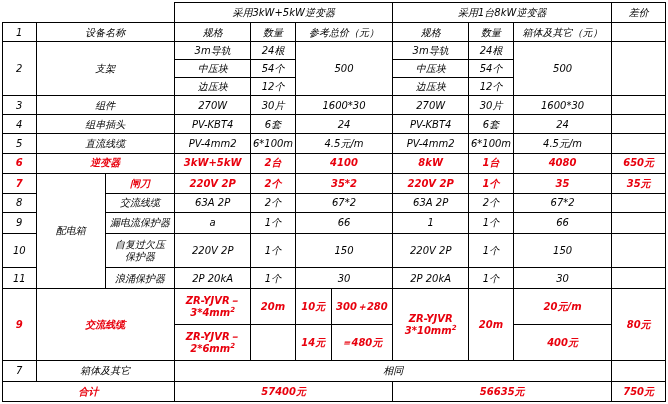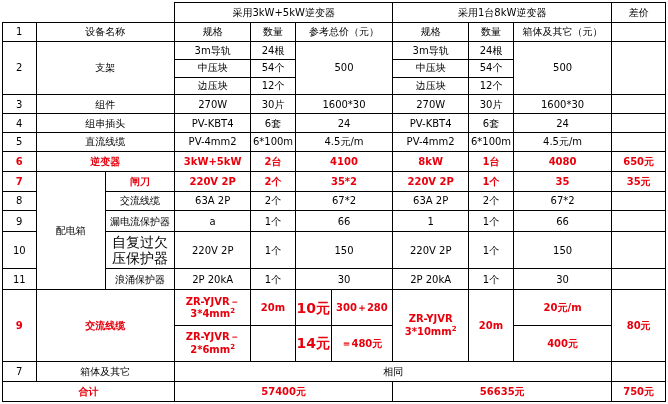--- a/index.html
+++ b/index.html
@@ -1,21 +1,21 @@
 <!DOCTYPE html>
 <html><head>
 <meta charset="utf-8">
 <style>
   html,body{margin:0;padding:0;background:#fff;}
   body{width:668px;height:404px;font-family:"DejaVu Sans","Liberation Sans",sans-serif;}
-  #sheet{width:668px;height:404px;position:relative;box-sizing:border-box;padding:2px;}
+  #sheet{width:668px;height:404px;position:relative;box-sizing:border-box;padding:2px;font-style:italic;}
   table{border-collapse:collapse;width:664px;height:400px;table-layout:fixed;}
   td,th{border:1px solid #000;text-align:center;vertical-align:middle;font-size:10px;line-height:1.15;padding:0;}
   .red{color:#e8000d;font-weight:bold;}
-  .small{font-size:14px;}
+  .small{font-size:10px;}
   .hdr{font-size:10px;font-weight:normal;}
   sup{font-size:7px;vertical-align:super;}
   .blank{border:none;}
 </style>
 </head>
 <body>
 
 <div id="sheet">
 <table>
   <colgroup>

